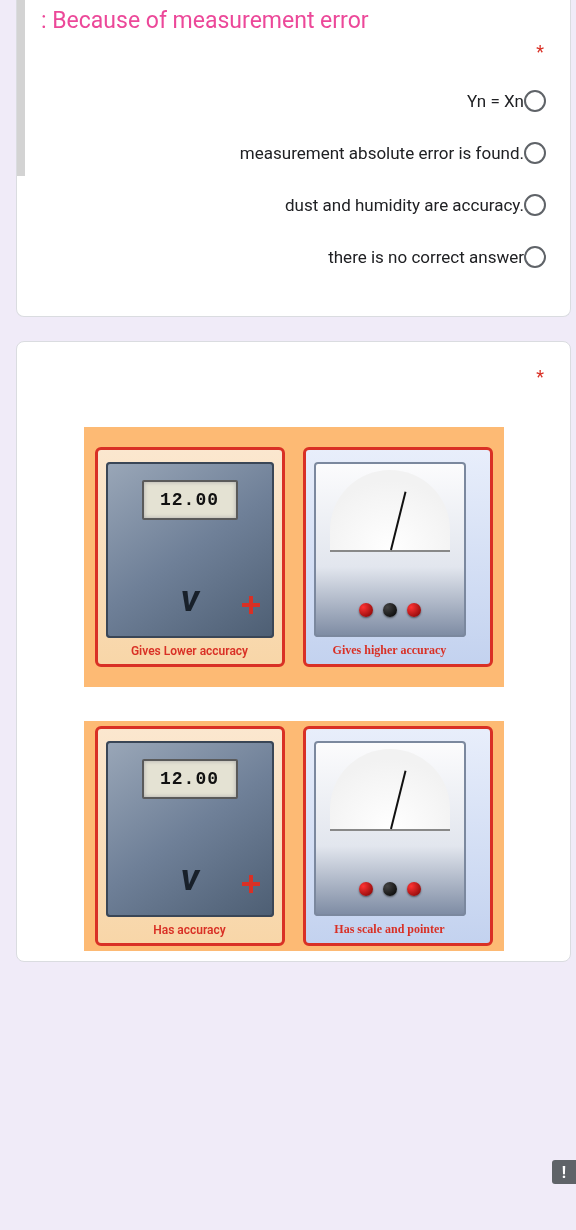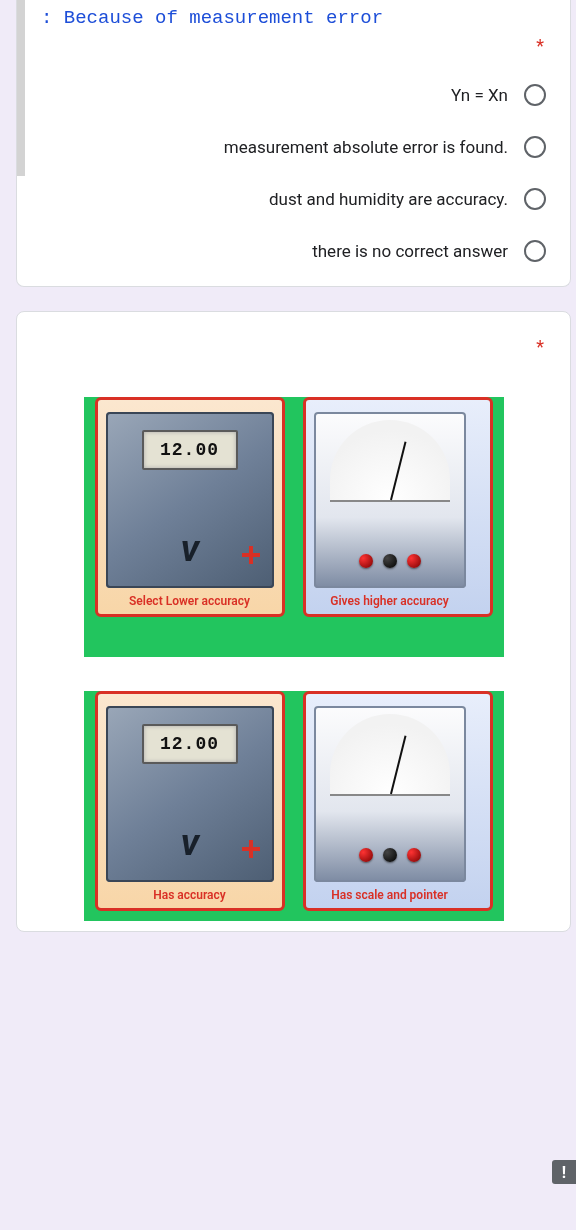--- a/index.html
+++ b/index.html
@@ -1,33 +1,33 @@
 <!DOCTYPE html>
 <html><head>
 <meta charset="utf-8">
 <style>
   html,body{margin:0;padding:0;font-family:Roboto,Arial,sans-serif;background:#f0ebf8;}
   .viewport{width:576px;min-height:1230px;margin:0;background:#f0ebf8;position:relative;}
   .card{background:#fff;border-radius:8px;margin:0 5px 24px 16px;padding:24px 24px 24px 24px;
         border:1px solid #dadce0;position:relative;}
   .card.first{border-top:none;border-top-left-radius:0;border-top-right-radius:0;padding-top:4px;}
-  .q-title{font-size:19px;color:#1d4ed8;line-height:1.5;margin-bottom:2px;word-wrap:break-word;font-family:Liberation Mono, monospace;}
+  .q-title{font-size:23px;color:#ec4899;line-height:1.5;margin-bottom:2px;word-wrap:break-word;}
   .required{color:#d93025;font-size:18px;display:block;text-align:right;margin-right:2px;}
   .options{margin-top:28px;}
-  .option-row{display:flex;align-items:center;justify-content:flex-end;gap:16px;margin-bottom:30px;}
-  .option-row:last-child{margin-bottom:0;}
+  .option-row{display:flex;align-items:center;justify-content:flex-end;margin-bottom:30px;}
+  .option-row:last-child{margin-bottom:24px;}
   .option-label{font-size:17px;color:#202124;text-align:right;}
   .radio{width:22px;height:22px;border:2.5px solid #5f6368;border-radius:50%;flex-shrink:0;box-sizing:border-box;}
   .img-option{display:flex;flex-direction:column;align-items:center;margin-top:40px;margin-bottom:12px;}
-  .img-frame{width:420px;height:260px;background:#22c55e;display:flex;gap:18px;justify-content:center;}
+  .img-frame{width:420px;height:260px;background:#fdba74;display:flex;gap:18px;justify-content:center;align-items:center;}
   
   .meter{width:190px;height:220px;border-radius:6px;display:flex;flex-direction:column;justify-content:space-between;
          align-items:center;box-sizing:border-box;}
   .meter.digital{background:linear-gradient(180deg,#fbe7cf 0%,#f8d6a8 100%);border:3px solid #d93025;padding:12px 8px 6px 8px;}
-  .meter.analog {background:linear-gradient(180deg,#e8eefb 0%,#c3d2ef 100%);border:3px solid #d93025;padding:12px 24px 6px 8px;}
+  .meter.analog {background:linear-gradient(180deg,#e8eefb 0%,#c3d2ef 100%);border:3px solid #d93025;padding:12px 24px 6px 8px;font-family:Liberation Serif, serif;}
   .meter .body{flex:1;width:100%;border-radius:4px;position:relative;}
   .digital .body{background:linear-gradient(145deg,#9aa7b8 0%,#6f8098 50%,#4d5e73 100%);box-shadow:inset 0 0 0 2px #3a4656;}
   .analog  .body{background:linear-gradient(180deg,#fcfcfd 0%,#e2e6ee 60%,#7c8aa2 100%);box-shadow:inset 0 0 0 2px #7b889e;}
   .lcd{position:absolute;top:18px;left:50%;transform:translateX(-50%);width:92px;height:36px;
        background:#e4e2d3;border:2px solid #5a5a5a;border-radius:2px;display:flex;align-items:center;justify-content:center;
        font-family:"Courier New",monospace;font-weight:700;font-size:18px;color:#111;letter-spacing:1px;box-shadow:inset 0 0 4px #aaa;}
   .dig-v{position:absolute;bottom:20px;left:50%;transform:translateX(-50%);font-size:28px;font-weight:900;font-style:italic;color:#18202a;}
   .plus{position:absolute;bottom:24px;right:14px;width:18px;height:18px;}
   .plus:before,.plus:after{content:"";position:absolute;background:#d93025;}
   .plus:before{left:7px;top:0;width:4px;height:18px;}
@@ -80,21 +80,21 @@
     <span class="required">*</span>
 
     <div class="img-option">
       <div class="img-frame">
         <div class="meter digital">
           <div class="body">
             <div class="lcd">12.00</div>
             <div class="dig-v">V</div>
             <div class="plus"></div>
           </div>
-          <div class="caption">Select Lower accuracy</div>
+          <div class="caption">Gives Lower accuracy</div>
         </div>
         <div class="meter analog">
           <div class="body">
             <div class="dial">
               <div class="needle"></div>
             </div>
             <div class="knobs">
               <div class="knob"></div>
               <div class="knob k2"></div>
               <div class="knob"></div>

